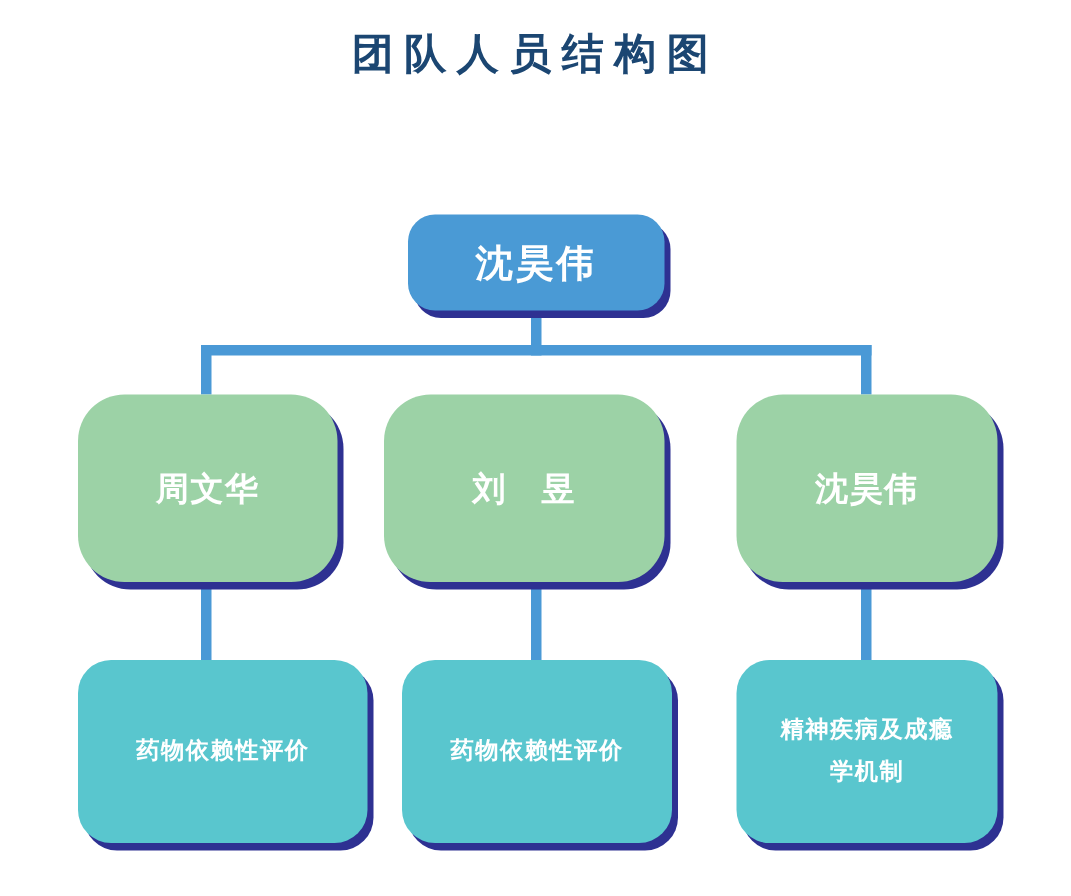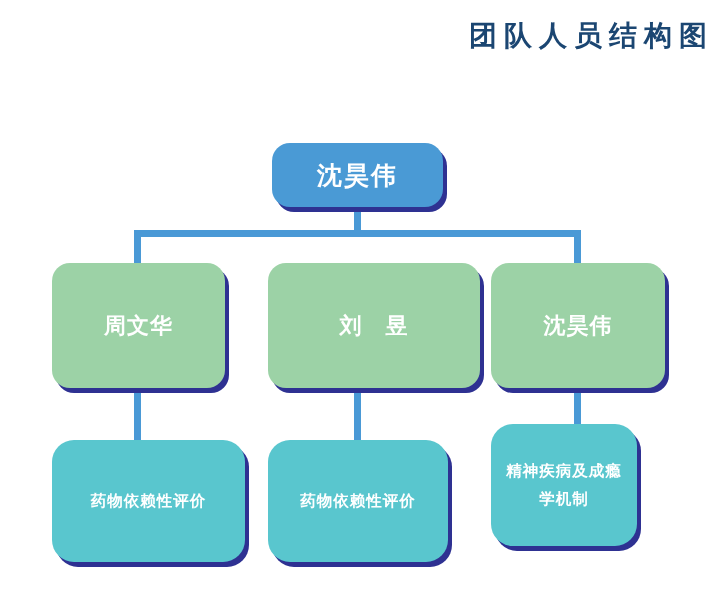--- a/index.html
+++ b/index.html
@@ -10,21 +10,21 @@
   }
   .canvas {
     position: relative;
     width: 714px; height: 597px;
     background: var(--background, #ffffff);
     overflow: hidden;
   }
   .title {
     position: absolute;
     top: 17px; left: 0; width: 100%;
-    text-align: right;
+    text-align: center;
     font-family: "DejaVu Serif", "Liberation Serif", serif;
     font-size: 28px;
     font-weight: bold;
     color: var(--title-text, #1b4672);
     letter-spacing: 7px;
   }
   .line {
     position: absolute;
     background: var(--connector, #4a99d6);
   }
@@ -41,21 +41,21 @@
     box-shadow: 4px 5px 0 var(--shadow, #2e3192);
   }
   .node.root {
     background: var(--root-fill, #4a9ad5);
     border-radius: 18px;
     font-size: 25px;
     letter-spacing: 2px;
   }
   .node.member {
     background: var(--member-fill, #9cd2a6);
-    border-radius: 18px;
+    border-radius: 31px;
     font-size: 22px;
     letter-spacing: 1px;
   }
   .node.topic {
     background: var(--topic-fill, #59c6ce);
     border-radius: 22px;
     font-size: 15.5px;
     line-height: 1.8;
     flex-direction: column;
     padding: 0 10px;
@@ -78,31 +78,31 @@
   <div class="line v" style="left:354px; top:390px; height:50px"></div>
   <div class="line v" style="left:574px; top:390px; height:50px"></div>
 
   <div class="node root" style="left:272px; top:143px; width:171px; height:64px">
     <span>沈昊伟</span>
   </div>
 
   <div class="node member" style="left:52px; top:263px; width:173px; height:125px">
     <span>周文华</span>
   </div>
-  <div class="node member" style="left:268px; top:263px; width:212px; height:125px">
+  <div class="node member" style="left:256px; top:263px; width:187px; height:125px">
     <span>刘　昱</span>
   </div>
   <div class="node member" style="left:491px; top:263px; width:174px; height:125px">
     <span>沈昊伟</span>
   </div>
 
   <div class="node topic" style="left:52px; top:440px; width:193px; height:122px">
     <span class="topic-line">药物依赖性评价</span>
   </div>
   <div class="node topic" style="left:268px; top:440px; width:180px; height:122px">
     <span class="topic-line">药物依赖性评价</span>
   </div>
-  <div class="node topic" style="left:491px; top:424px; width:146px; height:122px">
+  <div class="node topic" style="left:491px; top:440px; width:174px; height:122px">
     <span class="topic-line">精神疾病及成瘾</span>
     <span class="topic-line">学机制</span>
   </div>
 
 </div>
 
 </body></html>

